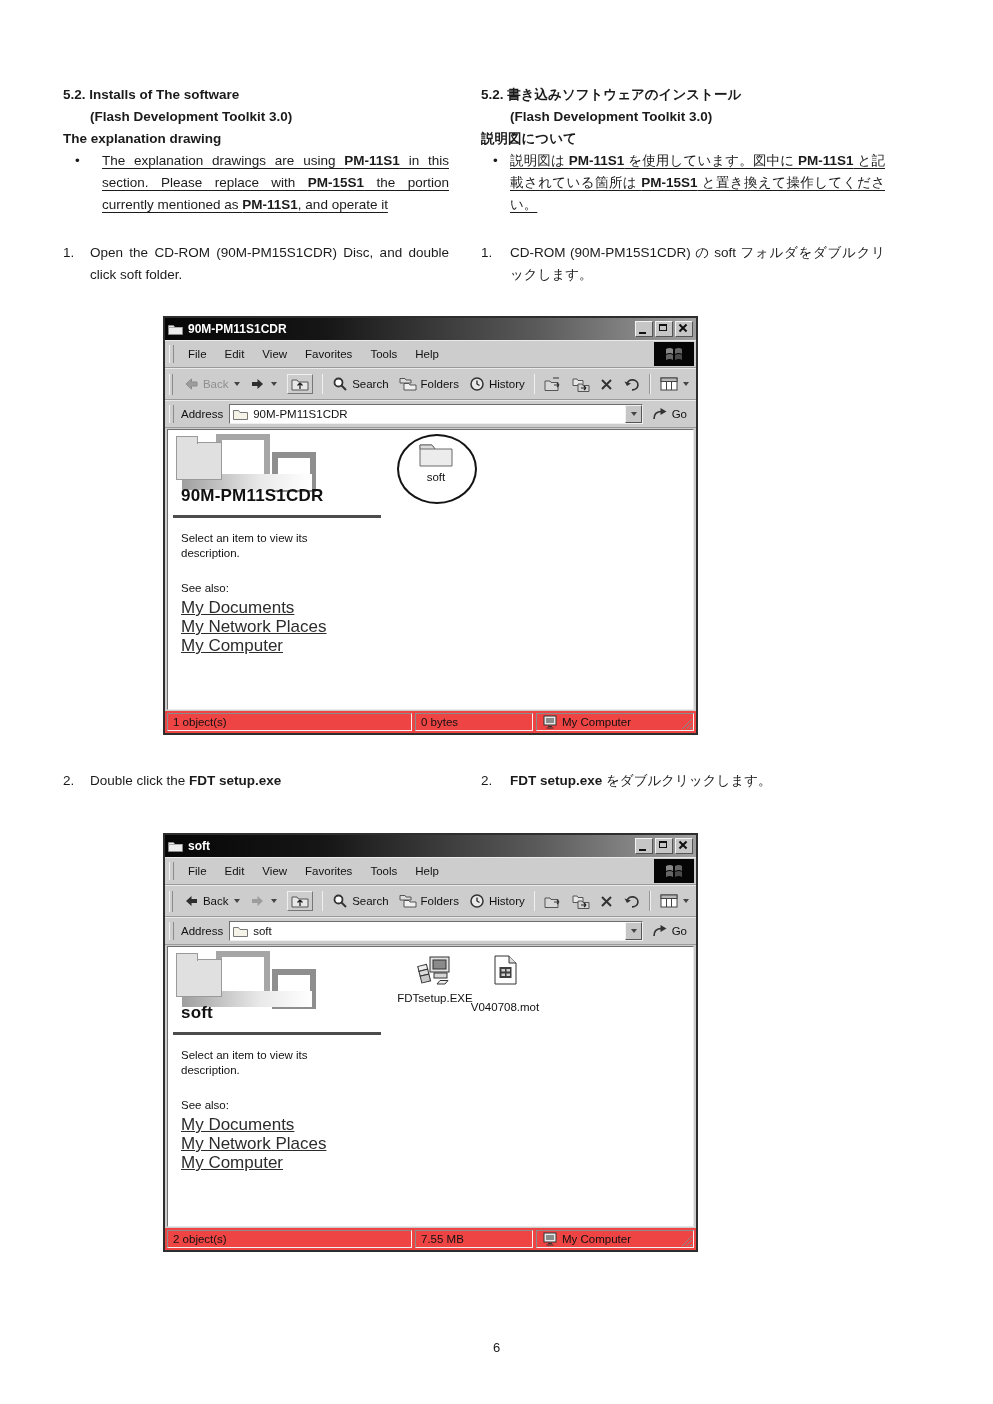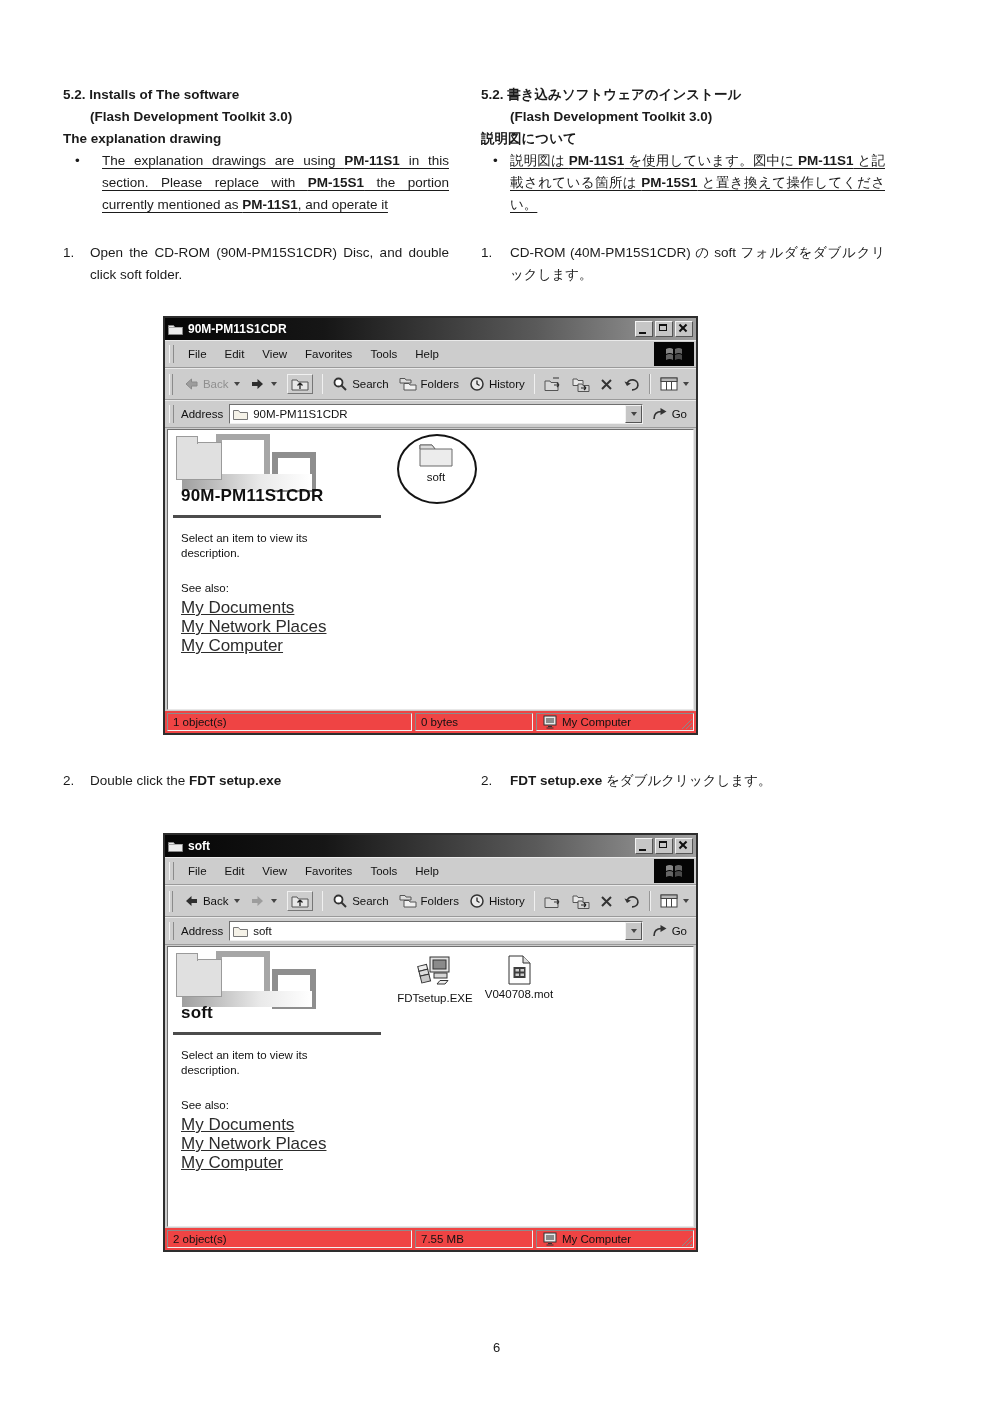--- a/index.html
+++ b/index.html
@@ -113,21 +113,21 @@
   <div class="doc-col" style="left:481px;top:84px;width:404px;">
     <div class="bold">5.2. 書き込みソフトウェアのインストール</div>
     <div class="bold" style="padding-left:29px;">(Flash Development Toolkit 3.0)</div>
     <div class="bold">説明図について</div>
     <div class="row">
       <span class="num" style="width:29px;flex-basis:29px;padding-left:12px;box-sizing:border-box;">•</span>
       <div class="txt just"><span class="u-wrap"><span>説明図は </span><span class="bold">PM-11S1</span><span> を使用しています。図中に </span><span class="bold">PM-11S1</span><span> と記載されている箇所は </span><span class="bold">PM-15S1</span><span> と置き換えて操作してください。</span></span></div>
     </div>
     <div class="row gap-top">
       <span class="num" style="width:29px;flex-basis:29px;">1.</span>
-      <div class="txt just">CD-ROM (40M-PM15S1CDR) の soft フォルダをダブルクリックします。</div>
+      <div class="txt just">CD-ROM (90M-PM15S1CDR) の soft フォルダをダブルクリックします。</div>
     </div>
   </div>
 
   <div class="xwin" style="left:163px;top:316px;">
     <div class="titlebar">
       <span>
           <svg width="15" height="12" viewBox="0 0 15 12">
             <path d="M0.5 2.5h5l1.5 2h7.5v7H.5z" fill="#ececec" stroke="#888"></path>
             <path d="M0.5 4.5h14" stroke="#aaa" fill="none"></path>
           </svg>
@@ -476,21 +476,21 @@
               <path d="M20 29h8l3-3.5h-8z" fill="#ececec" stroke="#333"></path>
               <g transform="rotate(-14 8 20)">
                 <rect x="3" y="10" width="9" height="5" fill="#efefef" stroke="#333"></rect>
                 <rect x="3" y="15" width="9" height="5" fill="#dcdcdc" stroke="#333"></rect>
                 <rect x="3" y="20" width="9" height="7" fill="#c7c7c7" stroke="#333"></rect>
               </g>
             </svg>
           </span>
         <span class="flabel">FDTsetup.EXE</span>
       </div>
-      <div class="fitem" style="left:311px;">
+      <div class="fitem" style="left:297px;gap:13px;">
         <span>
             <svg width="23" height="30" viewBox="0 0 23 30">
               <path d="M1 1h14l7 7v21H1z" fill="#fdfdfd" stroke="#333"></path>
               <path d="M15 1v7h7" fill="#dedede" stroke="#333"></path>
               <rect x="5.5" y="12" width="12" height="11" fill="#3d3d3d"></rect>
               <path d="M7.5 14h3.5v2.5H7.5zM12.5 14h3.5v2.5h-3.5zM7.5 18.5h3.5V21H7.5zM12.5 18.5h3.5V21h-3.5z" fill="#cfcfcf"></path>
             </svg>
           </span>
         <span class="flabel">V040708.mot</span>
       </div>

